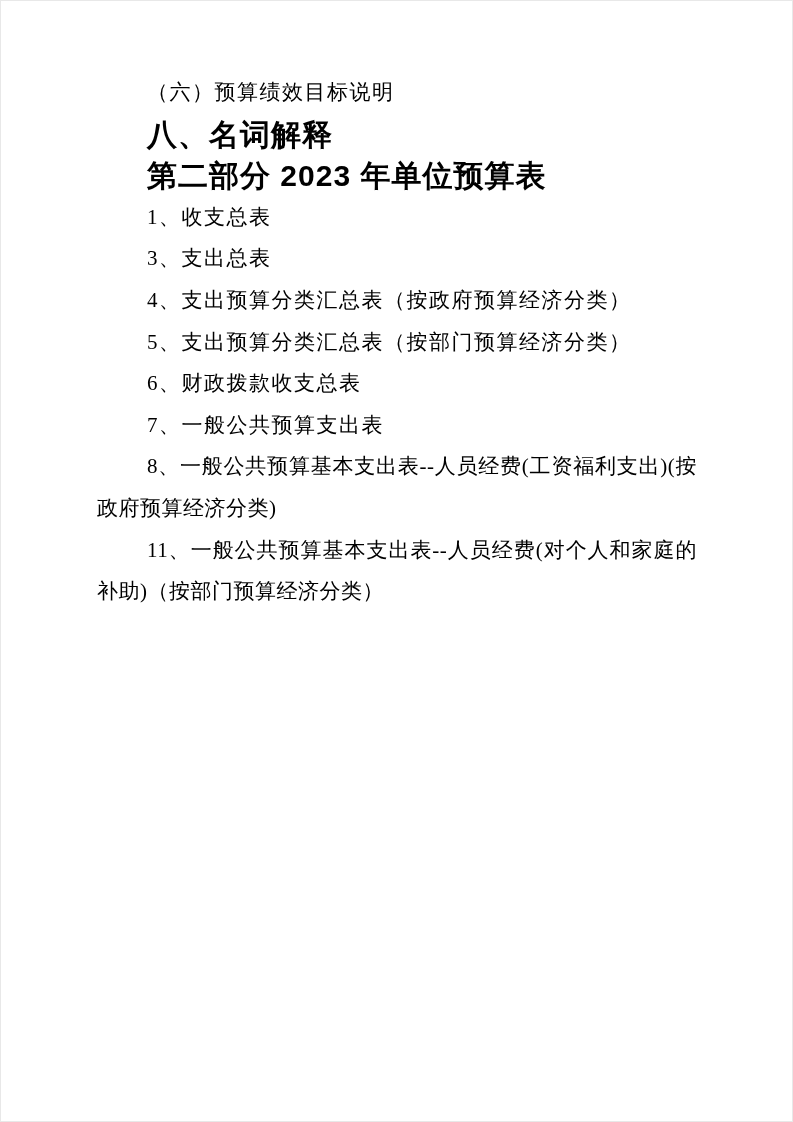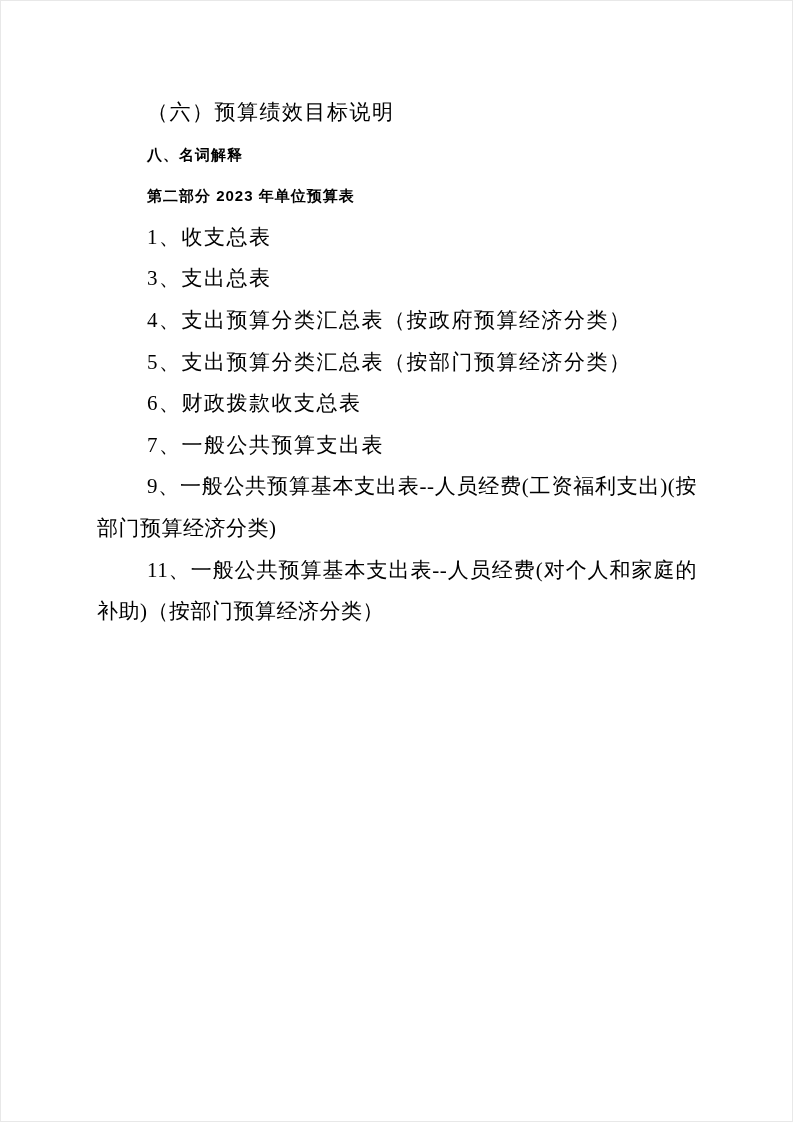--- a/index.html
+++ b/index.html
@@ -7,21 +7,21 @@
     padding: 0;
     background: #ffffff;
   }
   .page {
     position: relative;
     width: 793px;
     height: 1122px;
     background: #ffffff;
     box-sizing: border-box;
     border: 1px solid #e8e8e8;
-    padding: 91px 95px 0 96px;
+    padding: 71px 95px 0 96px;
     overflow: hidden;
     color: #000000;
   }
   .page p {
     margin: 0;
     padding: 0;
     color: #000000;
   }
   .body-para {
     font-family: "Liberation Serif", "DejaVu Serif", serif;
@@ -30,21 +30,21 @@
     letter-spacing: 1.5px;
     text-indent: 50px;
     text-align: justify;
   }
   .body-para.long {
     letter-spacing: 0.5px;
   }
   .heading-para {
     font-family: "Liberation Sans", "DejaVu Sans", sans-serif;
     font-weight: bold;
-    font-size: 15px;
+    font-size: 30px;
     line-height: 41.6px;
     letter-spacing: 1px;
     text-indent: 50px;
   }
 </style>
 </head>
 <body>
 
 <div class="page">
   <p class="body-para">（六）预算绩效目标说明</p>
@@ -59,19 +59,19 @@
   <p class="body-para">3、支出总表</p>
 
   <p class="body-para">4、支出预算分类汇总表（按政府预算经济分类）</p>
 
   <p class="body-para">5、支出预算分类汇总表（按部门预算经济分类）</p>
 
   <p class="body-para">6、财政拨款收支总表</p>
 
   <p class="body-para">7、一般公共预算支出表</p>
 
+  <p class="body-para long">8、一般公共预算基本支出表--人员经费(工资福利支出)(按政府预算经济分类)</p>
 
-  <p class="body-para long">9、一般公共预算基本支出表--人员经费(工资福利支出)(按部门预算经济分类)</p>
 
 
   <p class="body-para long">11、一般公共预算基本支出表--人员经费(对个人和家庭的补助)（按部门预算经济分类）</p>
 
 </div>
 
 </body></html>

